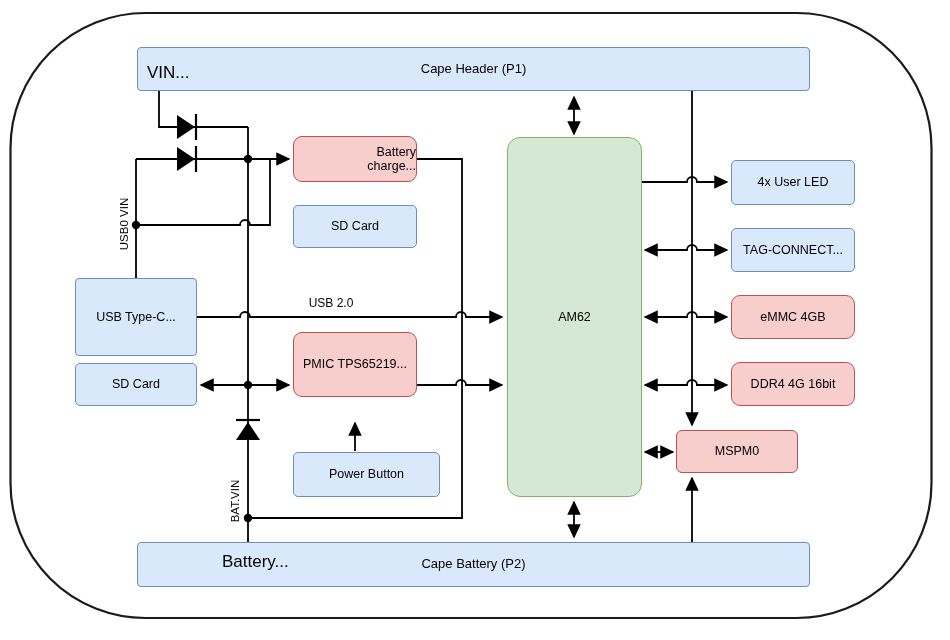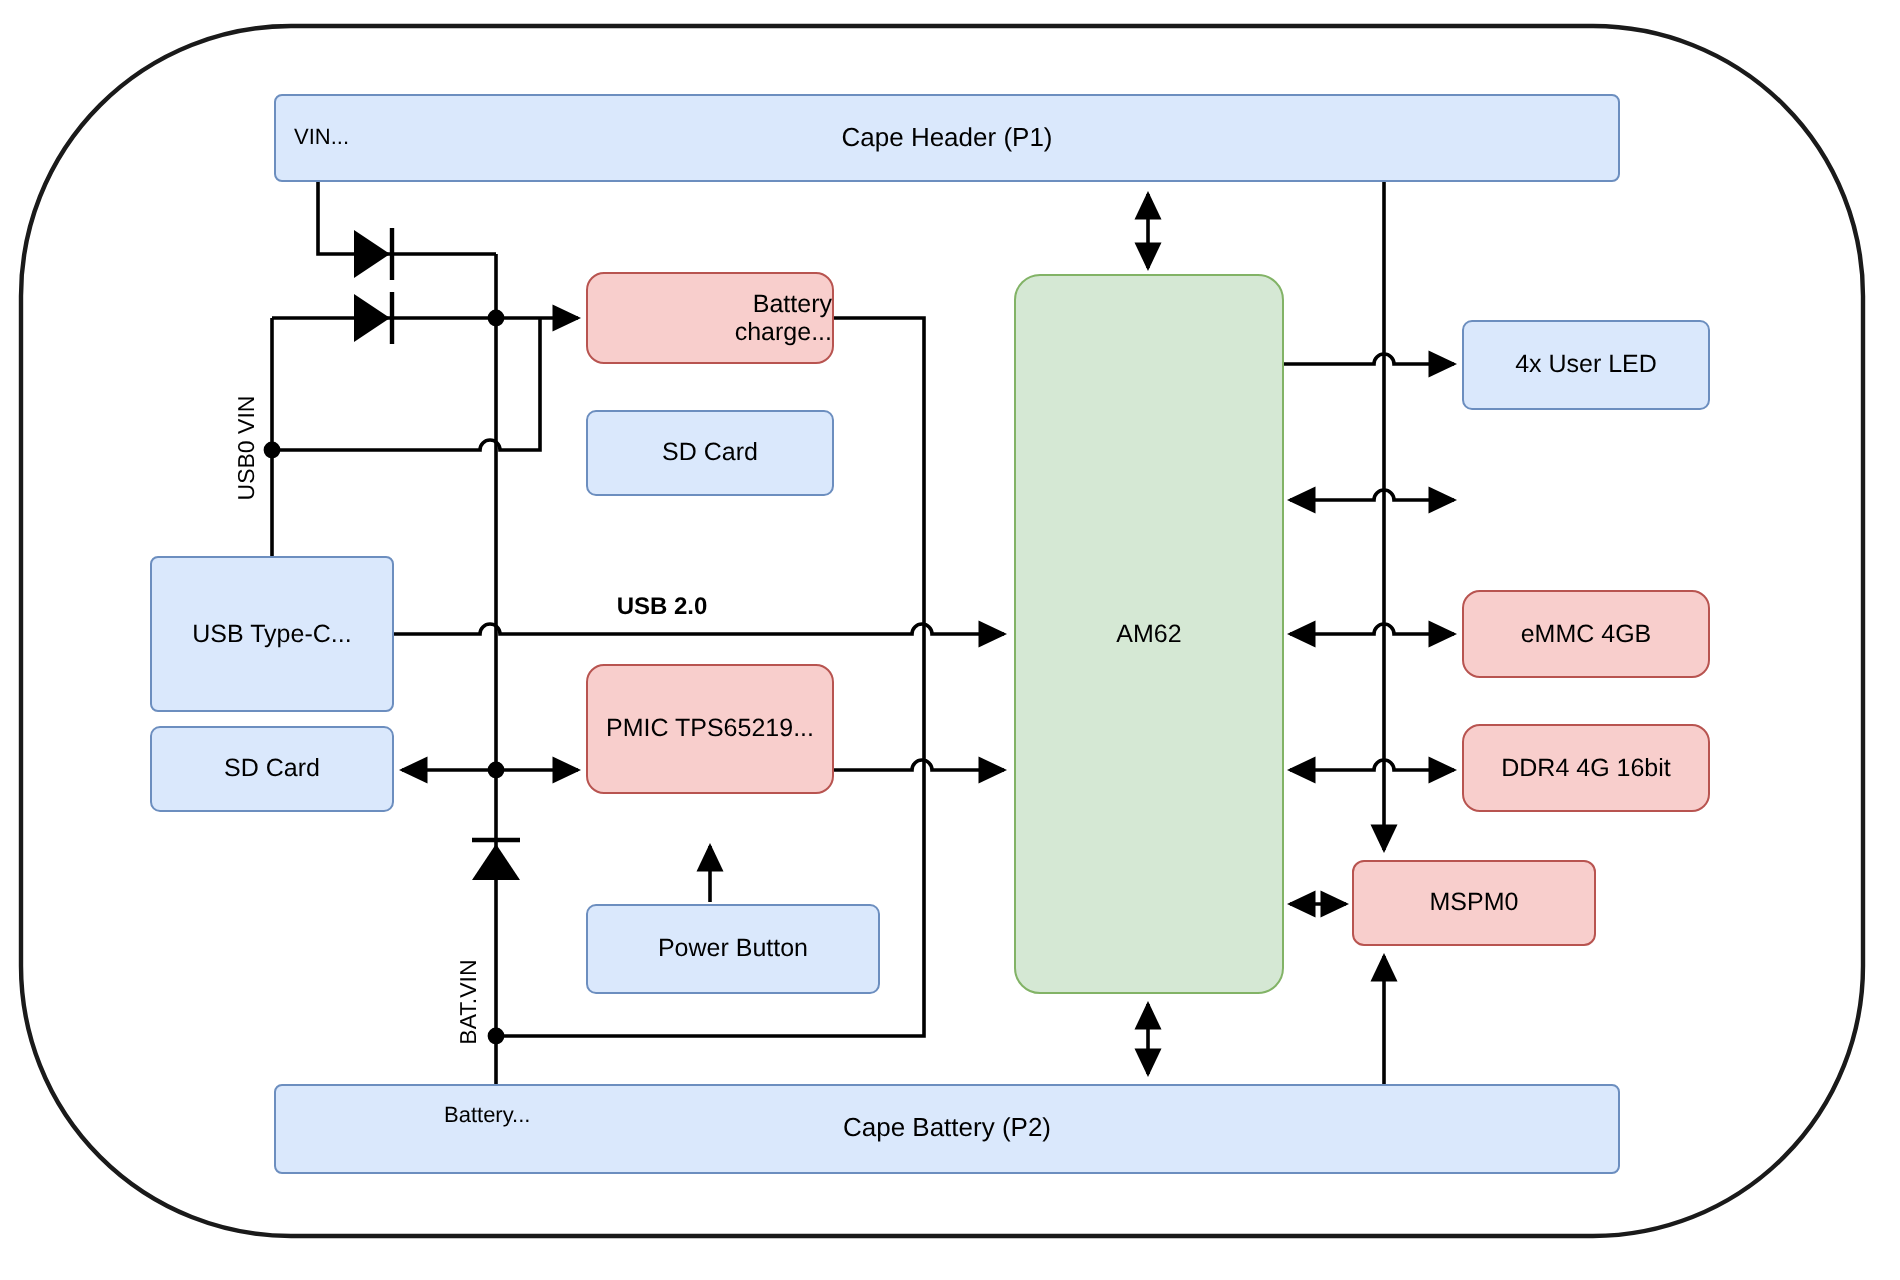--- a/index.html
+++ b/index.html
@@ -29,21 +29,21 @@
     font-size: 12.5px;
     line-height: 1.15;
   }
   .node.blue  { background: #dae8fc; border: 1.5px solid #6c8ebf; border-radius: 5px; }
   .node.red   { background: #f8cecc; border: 1.5px solid #b85450; border-radius: 9px; }
   .node.green { background: #d5e8d4; border: 1.5px solid #82b366; border-radius: 13px; }
   .node.hdr   { border-radius: 4px; font-size: 13px; }
   .sublabel {
     position: absolute;
     z-index: 3;
-    font-size: 11px;
+    font-size: 17px;
     white-space: nowrap;
   }
   .wire-label {
     position: absolute;
     z-index: 3;
     font-size: 12px;
     white-space: nowrap;
   }
   .vlabel {
     position: absolute;
@@ -167,30 +167,33 @@
   </div>
 
   <div class="node green" style="left:507px; top:137px; width:135px; height:360px;">
     <span>AM62</span>
   </div>
 
   <div class="node blue" style="left:731px; top:160px; width:124px; height:45px;">
     <span>4x User LED</span>
   </div>
 
+  <div class="node blue" style="left:731px; top:228px; width:124px; height:44px;">
+    <span>TAG-CONNECT...</span>
+  </div>
 
   <div class="node red" style="left:731px; top:295px; width:124px; height:44px;">
     <span>eMMC 4GB</span>
   </div>
 
   <div class="node red" style="left:731px; top:362px; width:124px; height:44px;">
     <span>DDR4 4G 16bit</span>
   </div>
 
   <div class="node red" style="left:676px; top:430px; width:122px; height:43px; border-radius:6px;">
     <span>MSPM0</span>
   </div>
 
-  <div class="wire-label" style="left:296px; top:296px; width:70px; text-align:center;font-weight:bold;">USB 2.0</div>
+  <div class="wire-label" style="left:296px; top:296px; width:70px; text-align:center;">USB 2.0</div>
   <div class="vlabel" style="left:87px; top:217px;">USB0 VIN</div>
   <div class="vlabel" style="left:198px; top:494px;">BAT.VIN</div>
 
 </div>
 
 </body></html>

